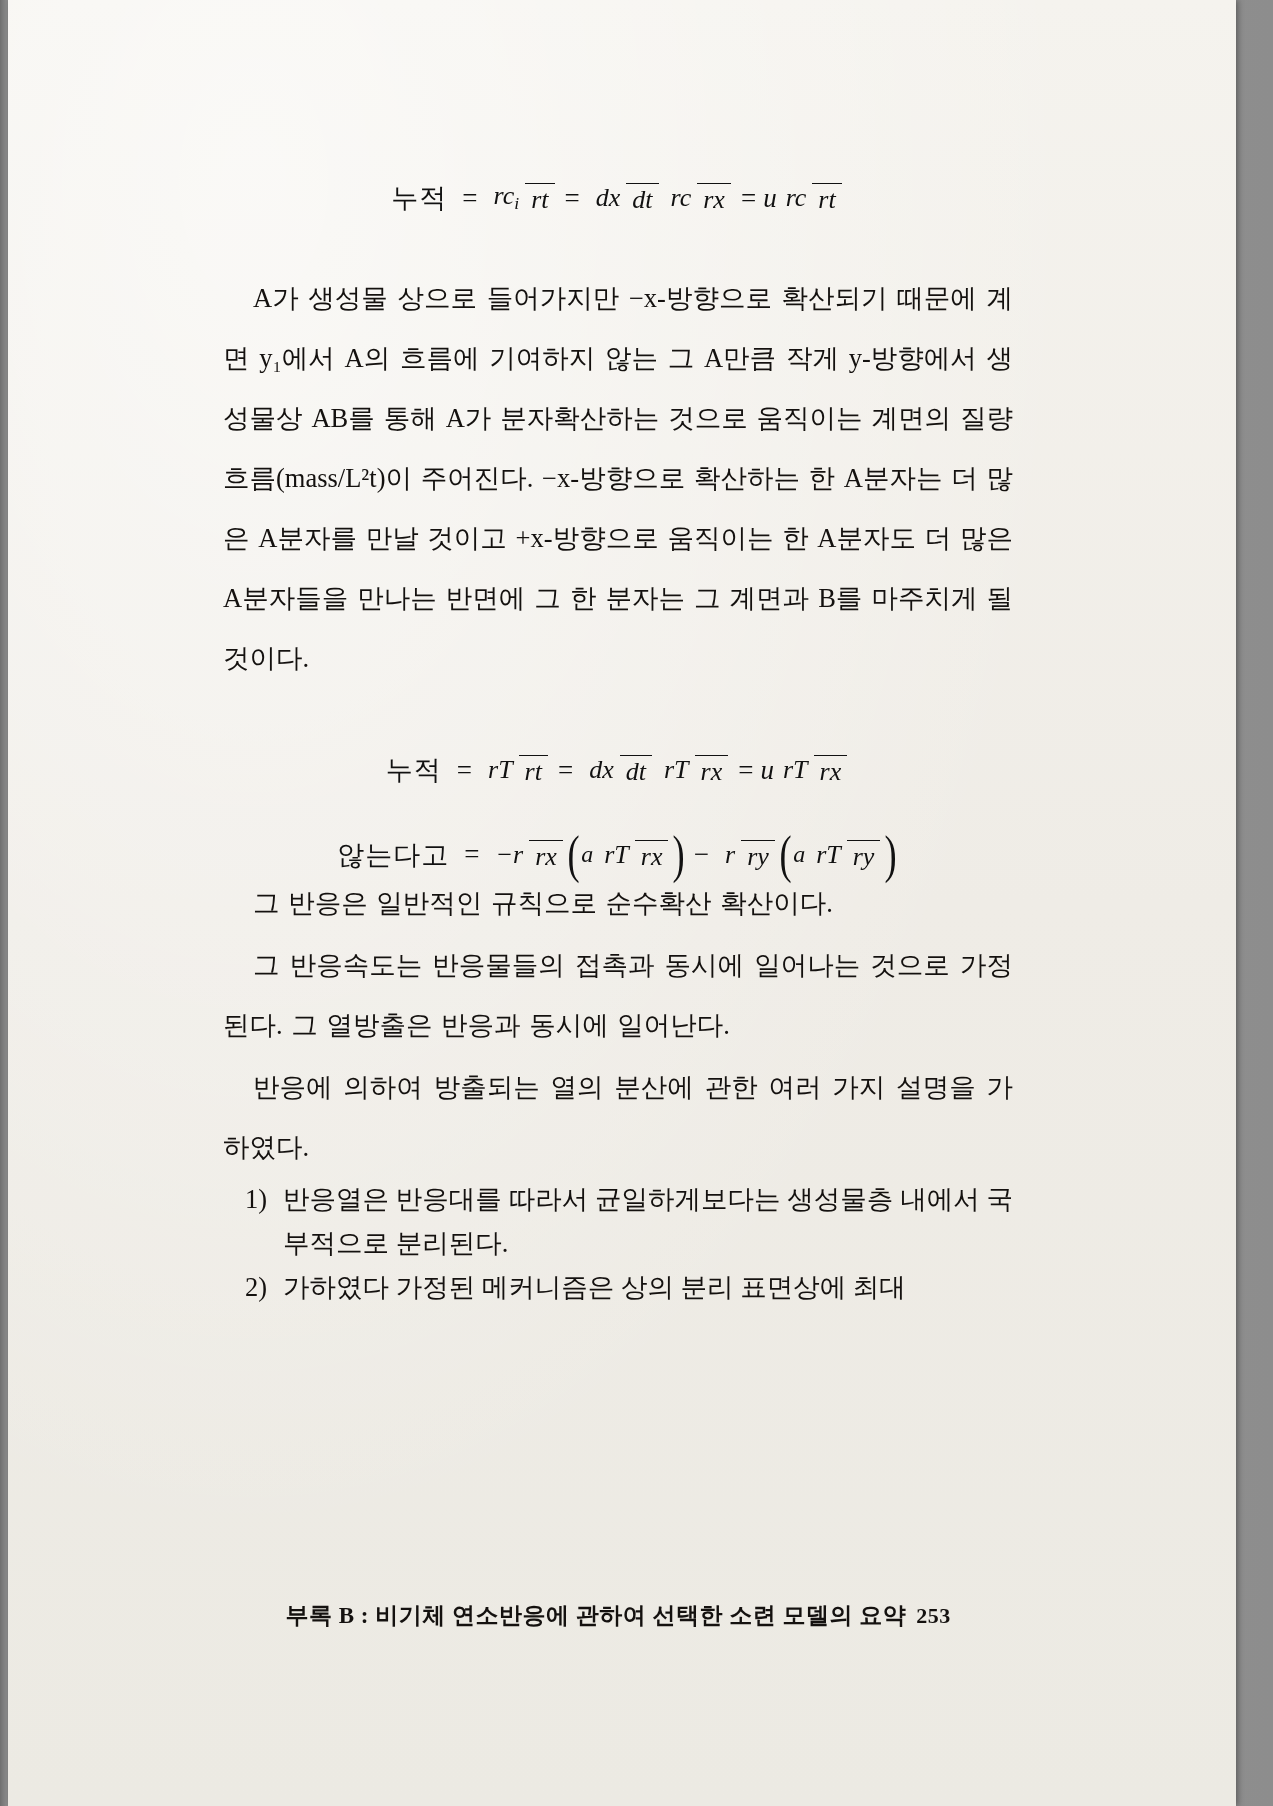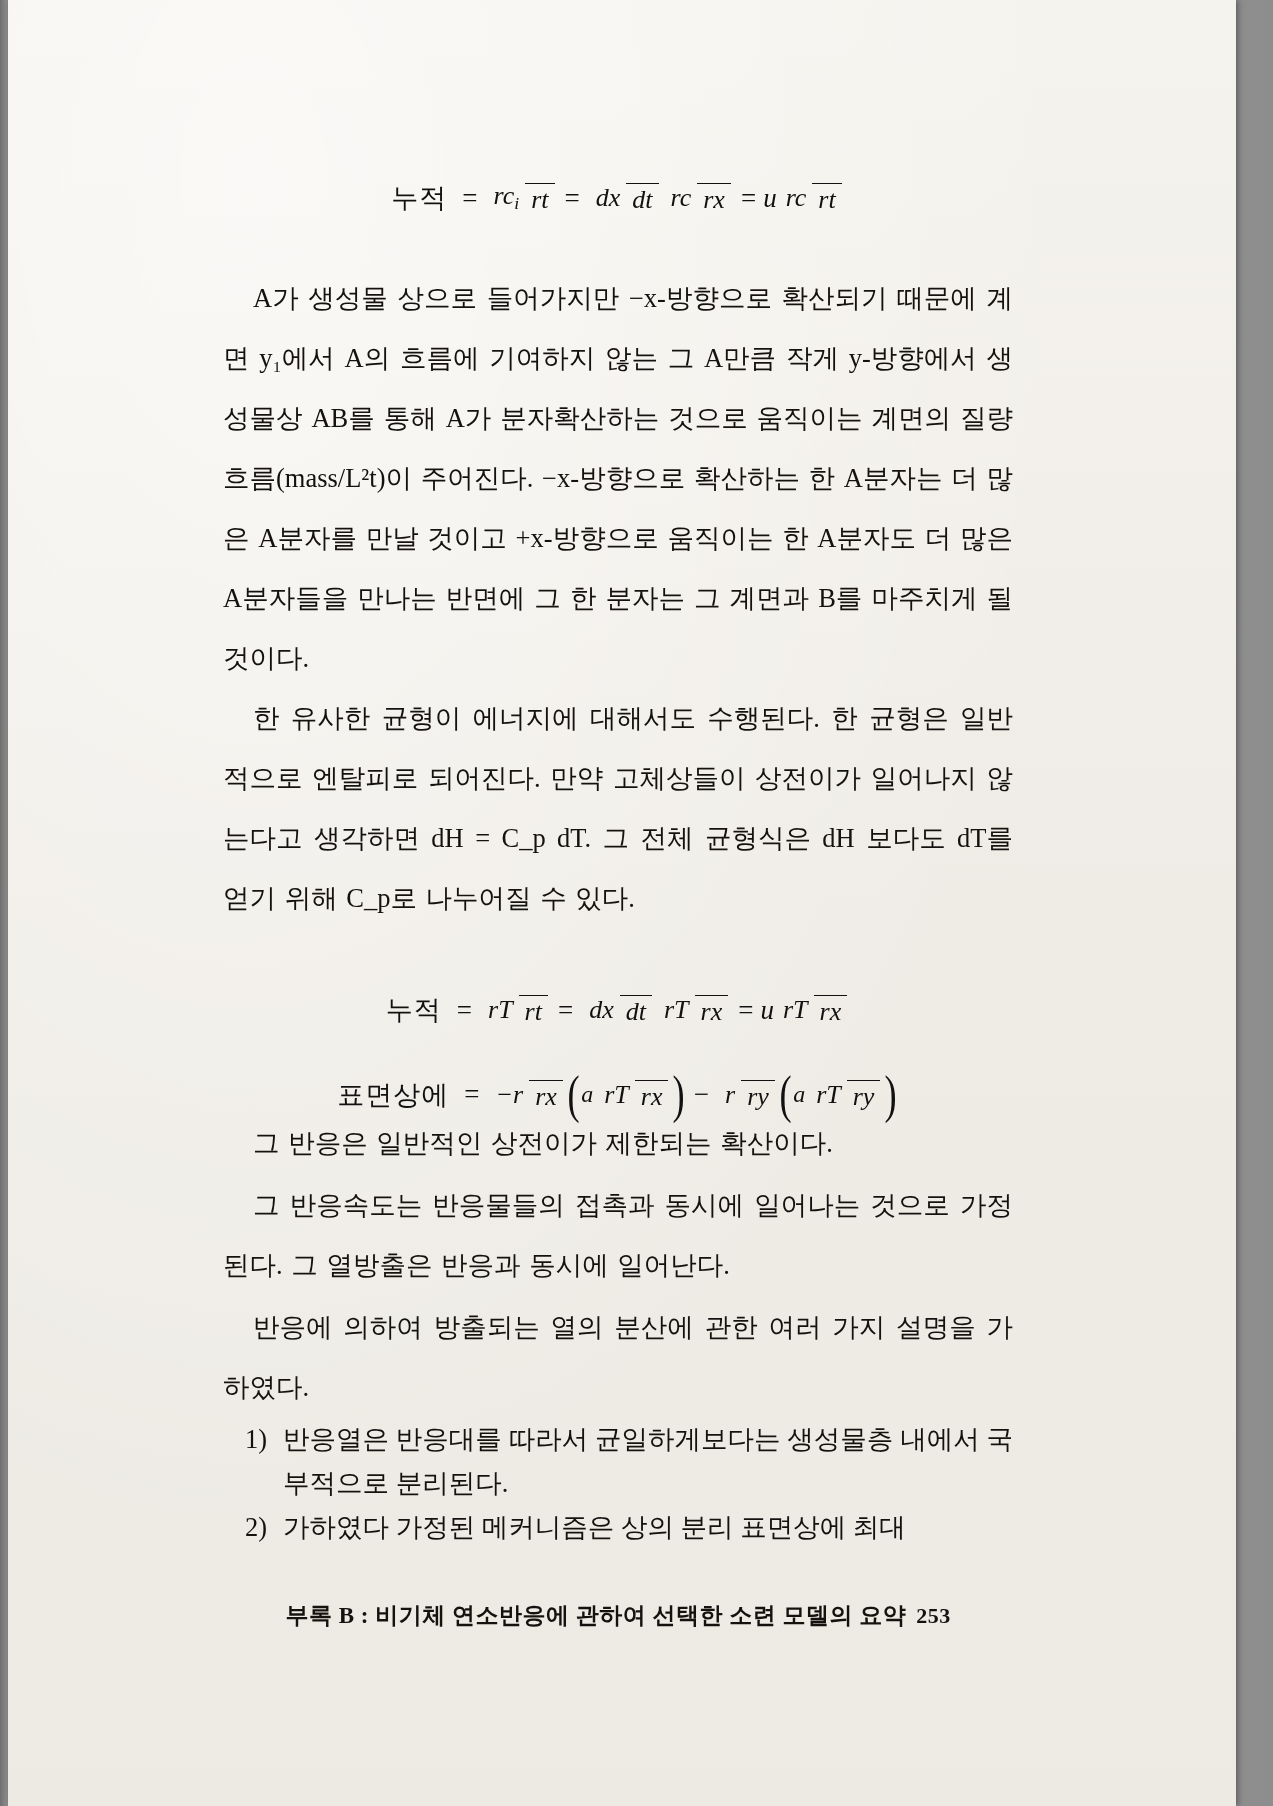--- a/index.html
+++ b/index.html
@@ -189,21 +189,20 @@
           <span class="ital">u</span>
           <span class="frac">
             <span class="num">rc</span>
             <span class="den">rt</span>
           </span>
         </span>
       </div>
 
       <p class="para indent block-a">A가 생성물 상으로 들어가지만 −x-방향으로 확산되기 때문에 계면 y₁에서 A의 흐름에 기여하지 않는 그 A만큼 작게 y-방향에서 생성물상 AB를 통해 A가 분자확산하는 것으로 움직이는 계면의 질량흐름(mass/L²t)이 주어진다. −x-방향으로 확산하는 한 A분자는 더 많은 A분자를 만날 것이고 +x-방향으로 움직이는 한 A분자도 더 많은 A분자들을 만나는 반면에 그 한 분자는 그 계면과 B를 마주치게 될 것이다.</p>
 
-      <p class="para indent block-b">한 유사한 균형이 에너지에 대해서도 수행된다. 한 균형은 일반적으로 엔탈피로 되어진다. 만약 고체상들이 상전이가 일어나지 않는다고 생각하면 dH = C_p dT. 그 전체 균형식은 dH 보다도 dT를 얻기 위해 C_p로 나누어질 수 있다.</p>
 
       <div class="eq eq-2">
         <span class="eqrow">
           <span class="lbl">누적</span>
           <span class="op">=</span>
           <span class="frac">
             <span class="num">rT</span>
             <span class="den">rt</span>
           </span>
           <span class="op">=</span>
@@ -219,21 +218,21 @@
           <span class="ital">u</span>
           <span class="frac">
             <span class="num">rT</span>
             <span class="den">rx</span>
           </span>
         </span>
       </div>
 
       <div class="eq eq-3">
         <span class="eqrow">
-          <span class="lbl">표면상에</span>
+          <span class="lbl">않는다고</span>
           <span class="op">=</span>
           <span class="frac">
             <span class="num">−r</span>
             <span class="den">rx</span>
           </span>
           <span class="paren">(</span>
           <span class="alpha">a</span>
           <span class="frac">
             <span class="num">rT</span>
             <span class="den">rx</span>
@@ -248,21 +247,21 @@
           <span class="alpha">a</span>
           <span class="frac">
             <span class="num">rT</span>
             <span class="den">ry</span>
           </span>
           <span class="paren">)</span>
         </span>
       </div>
 
 
-      <p class="para indent p-tight">그 반응은 일반적인 상전이가 제한되는 확산이다.</p>
+      <p class="para indent p-tight">그 반응은 일반적인 규칙으로 순수확산 확산이다.</p>
       <p class="para indent p-gap">그 반응속도는 반응물들의 접촉과 동시에 일어나는 것으로 가정된다. 그 열방출은 반응과 동시에 일어난다.</p>
       <p class="para indent p-gap">반응에 의하여 방출되는 열의 분산에 관한 여러 가지 설명을 가하였다.</p>
 
       <div class="list-item">
         <span class="marker">1)</span>
         <span>반응열은 반응대를 따라서 균일하게보다는 생성물층 내에서 국부적으로 분리된다.</span>
       </div>
       <div class="list-item">
         <span class="marker">2)</span>
         <span>가하였다 가정된 메커니즘은 상의 분리 표면상에 최대</span>

